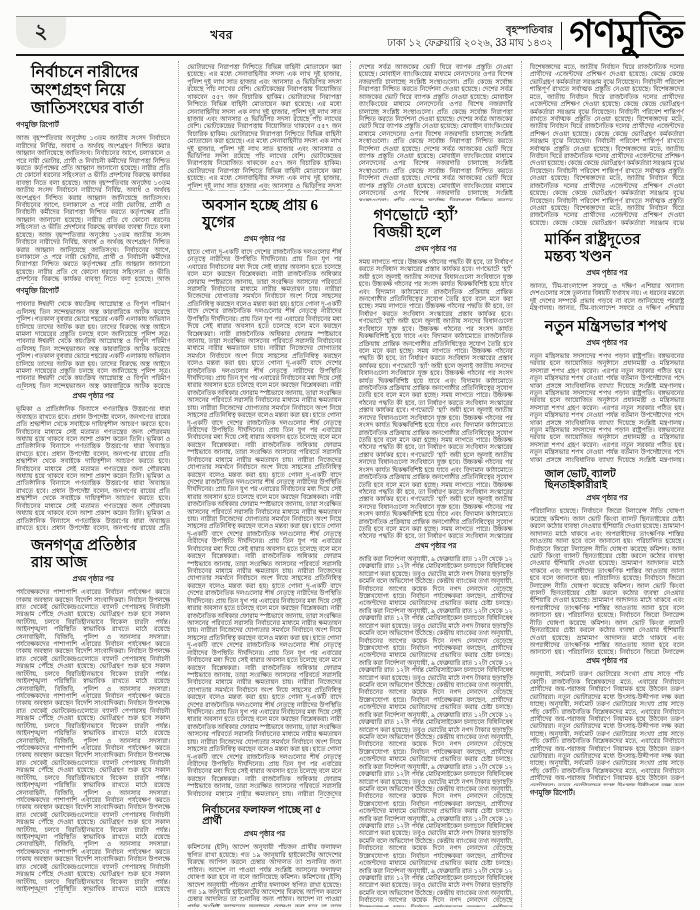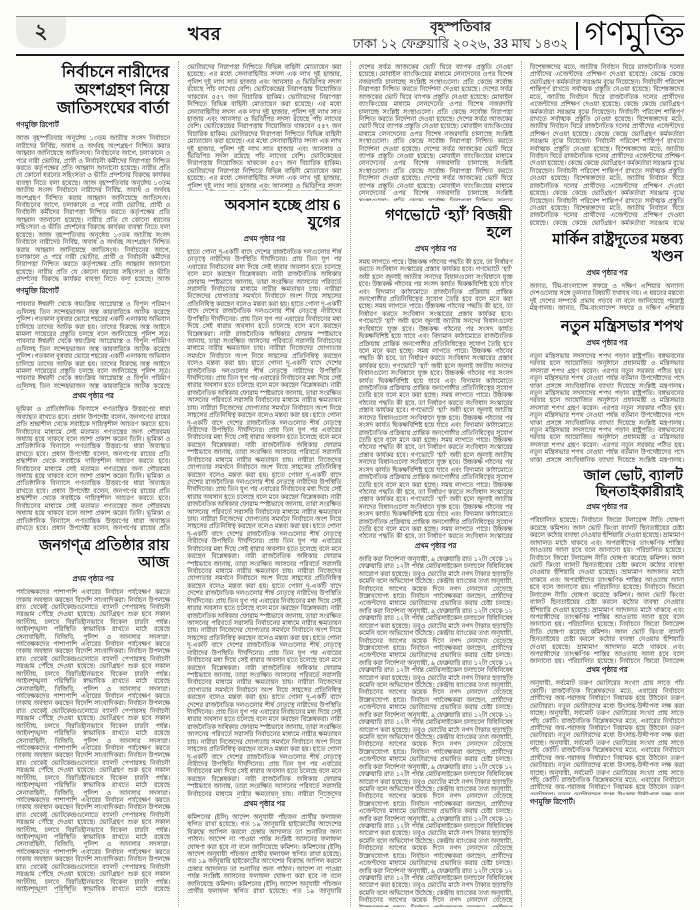--- a/index.html
+++ b/index.html
@@ -12,45 +12,45 @@
   .header{margin:16px 16px 0;border-top:1px solid #8a8a8a;}
   .header-row{display:flex;align-items:center;height:37px;
     border-bottom:2.5px solid #1c1c1c;}
   .page-num-tab{
     align-self:flex-start;margin-top:0;width:50px;height:31px;
     background:#ebebe7;border-radius:0 0 16px 16px;
     display:flex;align-items:center;justify-content:center;
     font-size:20px;font-weight:bold;color:#222;
   }
   .section-title{
-    flex:1;text-align:center;font-size:18px;font-weight:bold;
+    flex:1;text-align:center;font-size:12px;font-weight:bold;
     letter-spacing:.5px;color:#111;padding-right:10px;
   }
   .date-block{
-    text-align:center;font-family:"Liberation Sans","DejaVu Sans",sans-serif;
-    font-size:13px;line-height:1.3;color:#222;white-space:nowrap;
+    text-align:right;font-family:"Liberation Sans","DejaVu Sans",sans-serif;
+    font-size:10px;line-height:1.3;color:#222;white-space:nowrap;
   }
   .date-block .weekday{font-weight:bold;}
   .vert-divider{width:1.5px;height:28px;background:#151515;margin:0 7px 0 8px;}
   .masthead{
-    font-size:33px;font-weight:400;color:#050505;line-height:1;
+    font-size:38px;font-weight:700;color:#050505;line-height:1;
     letter-spacing:-0.5px;padding-bottom:3px;
   }
   
   .cols{display:flex;align-items:stretch;padding:5px 16px 0;height:846px;}
   .col{flex:1 1 0;min-width:0;overflow:hidden;}
   .col:not(:last-child){border-right:1px dotted #a0a09c;padding-right:8px;}
   .col + .col{padding-left:8px;}
   
   .headline{
-    text-align:right;font-weight:bold;color:#0b0b0b;
-    font-size:15px;line-height:1.13;margin:6px 1px 2px;
+    text-align:left;font-weight:bold;color:#0b0b0b;
+    font-size:15px;line-height:1.13;margin:6px 15px 2px;
   }
   .headline.xl{font-size:16px;}
-  .headline.md{font-size:14px;}
+  .headline.md{font-size:10px;}
   .byline-c{
     text-align:center;font-size:7px;font-weight:bold;color:#1d1d1d;
     margin:0 0 3px;font-family:"Liberation Sans","DejaVu Sans",sans-serif;
   }
   .byline-l{
     text-align:left;font-size:7px;font-weight:bold;color:#1d1d1d;
     margin:1px 0 3px;font-family:"Liberation Sans","DejaVu Sans",sans-serif;
   }
   .body-text{
     font-size:6.4px;line-height:1.16;text-align:justify;color:#2c2c2c;
@@ -104,20 +104,21 @@
     <div class="col">
       <div>
         <div class="body-text first" style="height:128px;">ভোটারদের নিরাপত্তা নিশ্চিতে বিভিন্ন বাহিনী মোতায়েন করা হয়েছে। এর মধ্যে সেনাবাহিনীর সদস্য এক লাখ দুই হাজার, পুলিশ দুই লাখ সাত হাজার এবং আনসার ও ভিডিপির সদস্য রয়েছে পাঁচ লাখের বেশি। ভোটকেন্দ্রের নিরাপত্তায় নিয়োজিত থাকবেন ৫৫৭ জন বিচারিক হাকিম। ভোটারদের নিরাপত্তা নিশ্চিতে বিভিন্ন বাহিনী মোতায়েন করা হয়েছে। এর মধ্যে সেনাবাহিনীর সদস্য এক লাখ দুই হাজার, পুলিশ দুই লাখ সাত হাজার এবং আনসার ও ভিডিপির সদস্য রয়েছে পাঁচ লাখের বেশি। ভোটকেন্দ্রের নিরাপত্তায় নিয়োজিত থাকবেন ৫৫৭ জন বিচারিক হাকিম। ভোটারদের নিরাপত্তা নিশ্চিতে বিভিন্ন বাহিনী মোতায়েন করা হয়েছে। এর মধ্যে সেনাবাহিনীর সদস্য এক লাখ দুই হাজার, পুলিশ দুই লাখ সাত হাজার এবং আনসার ও ভিডিপির সদস্য রয়েছে পাঁচ লাখের বেশি। ভোটকেন্দ্রের নিরাপত্তায় নিয়োজিত থাকবেন ৫৫৭ জন বিচারিক হাকিম। ভোটারদের নিরাপত্তা নিশ্চিতে বিভিন্ন বাহিনী মোতায়েন করা হয়েছে। এর মধ্যে সেনাবাহিনীর সদস্য এক লাখ দুই হাজার, পুলিশ দুই লাখ সাত হাজার এবং আনসার ও ভিডিপির সদস্য রয়েছে পাঁচ লাখের বেশি। ভোটকেন্দ্রের নিরাপত্তায় নিয়োজিত থাকবেন ৫৫৭ জন বিচারিক হাকিম। ভোটারদের নিরাপত্তা নিশ্চিতে বিভিন্ন বাহিনী মোতায়েন করা হয়েছে। এর মধ্যে সেনাবাহিনীর সদস্য এক লাখ দুই হাজার, পুলিশ দুই লাখ সাত হাজার এবং আনসার ও ভিডিপির সদস্য রয়েছে পাঁচ লাখের বেশি। ভোটকেন্দ্রের নিরাপত্তায় নিয়োজিত থাকবেন ৫৫৭ জন বিচারিক হাকিম। ভোটারদের নিরাপত্তা নিশ্চিতে বিভিন্ন বাহিনী মোতায়েন করা হয়েছে। এর মধ্যে সেনাবাহিনীর সদস্য এক লাখ দুই হাজার, পুলিশ দুই লাখ সাত হাজার এবং আনসার ও ভিডিপির সদস্য রয়েছে পাঁচ লাখের বেশি। ভোটকেন্দ্রের নিরাপত্তায় নিয়োজিত থাকবেন ৫৫৭ জন বিচারিক হাকিম। ভোটারদের নিরাপত্তা নিশ্চিতে বিভিন্ন বাহিনী মোতায়েন করা হয়েছে। এর মধ্যে সেনাবাহিনীর সদস্য এক লাখ দুই হাজার, পুলিশ দুই লাখ সাত হাজার এবং আনসার ও ভিডিপির সদস্য রয়েছে পাঁচ লাখের বেশি। ভোটকেন্দ্রের নিরাপত্তায় নিয়োজিত থাকবেন ৫৫৭ জন বিচারিক হাকিম।</div>
       </div>
       <div>
         <div class="headline">অবসান হচ্ছে প্রায় 6 যুগের</div>
         <div class="byline-c">প্রথম পৃষ্ঠার পর</div>
         <div class="body-text" style="height:550px;">হাতে গোনা দু-একটি বাদে দেশের রাজনৈতিক দলগুলোর শীর্ষ নেতৃত্বে নারীদের উপস্থিতি দীর্ঘদিনের। প্রায় তিন যুগ পর এবারের নির্বাচনের মধ্য দিয়ে সেই ধারার অবসান হতে চলেছে বলে মনে করছেন বিশ্লেষকরা। নারী রাজনৈতিক অধিকার ফোরাম স্পষ্টভাবে জানায়, তারা সংরক্ষিত আসনের পরিবর্তে সরাসরি নির্বাচনের মাধ্যমে নারীর ক্ষমতায়ন চায়। নারীরা নিজেদের যোগ্যতার সমর্থনে নির্বাচনে অংশ নিয়ে সাহসের প্রতিনিধিত্ব করছেন বলেও মন্তব্য করা হয়। হাতে গোনা দু-একটি বাদে দেশের রাজনৈতিক দলগুলোর শীর্ষ নেতৃত্বে নারীদের উপস্থিতি দীর্ঘদিনের। প্রায় তিন যুগ পর এবারের নির্বাচনের মধ্য দিয়ে সেই ধারার অবসান হতে চলেছে বলে মনে করছেন বিশ্লেষকরা। নারী রাজনৈতিক অধিকার ফোরাম স্পষ্টভাবে জানায়, তারা সংরক্ষিত আসনের পরিবর্তে সরাসরি নির্বাচনের মাধ্যমে নারীর ক্ষমতায়ন চায়। নারীরা নিজেদের যোগ্যতার সমর্থনে নির্বাচনে অংশ নিয়ে সাহসের প্রতিনিধিত্ব করছেন বলেও মন্তব্য করা হয়। হাতে গোনা দু-একটি বাদে দেশের রাজনৈতিক দলগুলোর শীর্ষ নেতৃত্বে নারীদের উপস্থিতি দীর্ঘদিনের। প্রায় তিন যুগ পর এবারের নির্বাচনের মধ্য দিয়ে সেই ধারার অবসান হতে চলেছে বলে মনে করছেন বিশ্লেষকরা। নারী রাজনৈতিক অধিকার ফোরাম স্পষ্টভাবে জানায়, তারা সংরক্ষিত আসনের পরিবর্তে সরাসরি নির্বাচনের মাধ্যমে নারীর ক্ষমতায়ন চায়। নারীরা নিজেদের যোগ্যতার সমর্থনে নির্বাচনে অংশ নিয়ে সাহসের প্রতিনিধিত্ব করছেন বলেও মন্তব্য করা হয়। হাতে গোনা দু-একটি বাদে দেশের রাজনৈতিক দলগুলোর শীর্ষ নেতৃত্বে নারীদের উপস্থিতি দীর্ঘদিনের। প্রায় তিন যুগ পর এবারের নির্বাচনের মধ্য দিয়ে সেই ধারার অবসান হতে চলেছে বলে মনে করছেন বিশ্লেষকরা। নারী রাজনৈতিক অধিকার ফোরাম স্পষ্টভাবে জানায়, তারা সংরক্ষিত আসনের পরিবর্তে সরাসরি নির্বাচনের মাধ্যমে নারীর ক্ষমতায়ন চায়। নারীরা নিজেদের যোগ্যতার সমর্থনে নির্বাচনে অংশ নিয়ে সাহসের প্রতিনিধিত্ব করছেন বলেও মন্তব্য করা হয়। হাতে গোনা দু-একটি বাদে দেশের রাজনৈতিক দলগুলোর শীর্ষ নেতৃত্বে নারীদের উপস্থিতি দীর্ঘদিনের। প্রায় তিন যুগ পর এবারের নির্বাচনের মধ্য দিয়ে সেই ধারার অবসান হতে চলেছে বলে মনে করছেন বিশ্লেষকরা। নারী রাজনৈতিক অধিকার ফোরাম স্পষ্টভাবে জানায়, তারা সংরক্ষিত আসনের পরিবর্তে সরাসরি নির্বাচনের মাধ্যমে নারীর ক্ষমতায়ন চায়। নারীরা নিজেদের যোগ্যতার সমর্থনে নির্বাচনে অংশ নিয়ে সাহসের প্রতিনিধিত্ব করছেন বলেও মন্তব্য করা হয়। হাতে গোনা দু-একটি বাদে দেশের রাজনৈতিক দলগুলোর শীর্ষ নেতৃত্বে নারীদের উপস্থিতি দীর্ঘদিনের। প্রায় তিন যুগ পর এবারের নির্বাচনের মধ্য দিয়ে সেই ধারার অবসান হতে চলেছে বলে মনে করছেন বিশ্লেষকরা। নারী রাজনৈতিক অধিকার ফোরাম স্পষ্টভাবে জানায়, তারা সংরক্ষিত আসনের পরিবর্তে সরাসরি নির্বাচনের মাধ্যমে নারীর ক্ষমতায়ন চায়। নারীরা নিজেদের যোগ্যতার সমর্থনে নির্বাচনে অংশ নিয়ে সাহসের প্রতিনিধিত্ব করছেন বলেও মন্তব্য করা হয়। হাতে গোনা দু-একটি বাদে দেশের রাজনৈতিক দলগুলোর শীর্ষ নেতৃত্বে নারীদের উপস্থিতি দীর্ঘদিনের। প্রায় তিন যুগ পর এবারের নির্বাচনের মধ্য দিয়ে সেই ধারার অবসান হতে চলেছে বলে মনে করছেন বিশ্লেষকরা। নারী রাজনৈতিক অধিকার ফোরাম স্পষ্টভাবে জানায়, তারা সংরক্ষিত আসনের পরিবর্তে সরাসরি নির্বাচনের মাধ্যমে নারীর ক্ষমতায়ন চায়। নারীরা নিজেদের যোগ্যতার সমর্থনে নির্বাচনে অংশ নিয়ে সাহসের প্রতিনিধিত্ব করছেন বলেও মন্তব্য করা হয়। হাতে গোনা দু-একটি বাদে দেশের রাজনৈতিক দলগুলোর শীর্ষ নেতৃত্বে নারীদের উপস্থিতি দীর্ঘদিনের। প্রায় তিন যুগ পর এবারের নির্বাচনের মধ্য দিয়ে সেই ধারার অবসান হতে চলেছে বলে মনে করছেন বিশ্লেষকরা। নারী রাজনৈতিক অধিকার ফোরাম স্পষ্টভাবে জানায়, তারা সংরক্ষিত আসনের পরিবর্তে সরাসরি নির্বাচনের মাধ্যমে নারীর ক্ষমতায়ন চায়। নারীরা নিজেদের যোগ্যতার সমর্থনে নির্বাচনে অংশ নিয়ে সাহসের প্রতিনিধিত্ব করছেন বলেও মন্তব্য করা হয়। হাতে গোনা দু-একটি বাদে দেশের রাজনৈতিক দলগুলোর শীর্ষ নেতৃত্বে নারীদের উপস্থিতি দীর্ঘদিনের। প্রায় তিন যুগ পর এবারের নির্বাচনের মধ্য দিয়ে সেই ধারার অবসান হতে চলেছে বলে মনে করছেন বিশ্লেষকরা। নারী রাজনৈতিক অধিকার ফোরাম স্পষ্টভাবে জানায়, তারা সংরক্ষিত আসনের পরিবর্তে সরাসরি নির্বাচনের মাধ্যমে নারীর ক্ষমতায়ন চায়। নারীরা নিজেদের যোগ্যতার সমর্থনে নির্বাচনে অংশ নিয়ে সাহসের প্রতিনিধিত্ব করছেন বলেও মন্তব্য করা হয়। হাতে গোনা দু-একটি বাদে দেশের রাজনৈতিক দলগুলোর শীর্ষ নেতৃত্বে নারীদের উপস্থিতি দীর্ঘদিনের। প্রায় তিন যুগ পর এবারের নির্বাচনের মধ্য দিয়ে সেই ধারার অবসান হতে চলেছে বলে মনে করছেন বিশ্লেষকরা। নারী রাজনৈতিক অধিকার ফোরাম স্পষ্টভাবে জানায়, তারা সংরক্ষিত আসনের পরিবর্তে সরাসরি নির্বাচনের মাধ্যমে নারীর ক্ষমতায়ন চায়। নারীরা নিজেদের যোগ্যতার সমর্থনে নির্বাচনে অংশ নিয়ে সাহসের প্রতিনিধিত্ব করছেন বলেও মন্তব্য করা হয়। হাতে গোনা দু-একটি বাদে দেশের রাজনৈতিক দলগুলোর শীর্ষ নেতৃত্বে নারীদের উপস্থিতি দীর্ঘদিনের। প্রায় তিন যুগ পর এবারের নির্বাচনের মধ্য দিয়ে সেই ধারার অবসান হতে চলেছে বলে মনে করছেন বিশ্লেষকরা। নারী রাজনৈতিক অধিকার ফোরাম স্পষ্টভাবে জানায়, তারা সংরক্ষিত আসনের পরিবর্তে সরাসরি নির্বাচনের মাধ্যমে নারীর ক্ষমতায়ন চায়। নারীরা নিজেদের যোগ্যতার সমর্থনে নির্বাচনে অংশ নিয়ে সাহসের প্রতিনিধিত্ব করছেন বলেও মন্তব্য করা হয়। হাতে গোনা দু-একটি বাদে দেশের রাজনৈতিক দলগুলোর শীর্ষ নেতৃত্বে নারীদের উপস্থিতি দীর্ঘদিনের। প্রায় তিন যুগ পর এবারের নির্বাচনের মধ্য দিয়ে সেই ধারার অবসান হতে চলেছে বলে মনে করছেন বিশ্লেষকরা। নারী রাজনৈতিক অধিকার ফোরাম স্পষ্টভাবে জানায়, তারা সংরক্ষিত আসনের পরিবর্তে সরাসরি নির্বাচনের মাধ্যমে নারীর ক্ষমতায়ন চায়। নারীরা নিজেদের যোগ্যতার সমর্থনে নির্বাচনে অংশ নিয়ে সাহসের প্রতিনিধিত্ব করছেন বলেও মন্তব্য করা হয়। হাতে গোনা দু-একটি বাদে দেশের রাজনৈতিক দলগুলোর শীর্ষ নেতৃত্বে নারীদের উপস্থিতি দীর্ঘদিনের। প্রায় তিন যুগ পর এবারের নির্বাচনের মধ্য দিয়ে সেই ধারার অবসান হতে চলেছে বলে মনে করছেন বিশ্লেষকরা। নারী রাজনৈতিক অধিকার ফোরাম স্পষ্টভাবে জানায়, তারা সংরক্ষিত আসনের পরিবর্তে সরাসরি নির্বাচনের মাধ্যমে নারীর ক্ষমতায়ন চায়। নারীরা নিজেদের যোগ্যতার সমর্থনে নির্বাচনে অংশ নিয়ে সাহসের প্রতিনিধিত্ব করছেন বলেও মন্তব্য করা হয়। হাতে গোনা দু-একটি বাদে দেশের রাজনৈতিক দলগুলোর শীর্ষ নেতৃত্বে নারীদের উপস্থিতি দীর্ঘদিনের। প্রায় তিন যুগ পর এবারের নির্বাচনের মধ্য দিয়ে সেই ধারার অবসান হতে চলেছে বলে মনে করছেন বিশ্লেষকরা। নারী রাজনৈতিক অধিকার ফোরাম স্পষ্টভাবে জানায়, তারা সংরক্ষিত আসনের পরিবর্তে সরাসরি নির্বাচনের মাধ্যমে নারীর ক্ষমতায়ন চায়। নারীরা নিজেদের যোগ্যতার সমর্থনে নির্বাচনে অংশ নিয়ে সাহসের প্রতিনিধিত্ব করছেন বলেও মন্তব্য করা হয়। হাতে গোনা দু-একটি বাদে দেশের রাজনৈতিক দলগুলোর শীর্ষ নেতৃত্বে নারীদের উপস্থিতি দীর্ঘদিনের। প্রায় তিন যুগ পর এবারের নির্বাচনের মধ্য দিয়ে সেই ধারার অবসান হতে চলেছে বলে মনে করছেন বিশ্লেষকরা। নারী রাজনৈতিক অধিকার ফোরাম স্পষ্টভাবে জানায়, তারা সংরক্ষিত আসনের পরিবর্তে সরাসরি নির্বাচনের মাধ্যমে নারীর ক্ষমতায়ন চায়। নারীরা নিজেদের যোগ্যতার সমর্থনে নির্বাচনে অংশ নিয়ে সাহসের প্রতিনিধিত্ব করছেন বলেও মন্তব্য করা হয়। হাতে গোনা দু-একটি বাদে দেশের রাজনৈতিক দলগুলোর শীর্ষ নেতৃত্বে নারীদের উপস্থিতি দীর্ঘদিনের। প্রায় তিন যুগ পর এবারের নির্বাচনের মধ্য দিয়ে সেই ধারার অবসান হতে চলেছে বলে মনে করছেন বিশ্লেষকরা। নারী রাজনৈতিক অধিকার ফোরাম স্পষ্টভাবে জানায়, তারা সংরক্ষিত আসনের পরিবর্তে সরাসরি নির্বাচনের মাধ্যমে নারীর ক্ষমতায়ন চায়। নারীরা নিজেদের যোগ্যতার সমর্থনে নির্বাচনে অংশ নিয়ে সাহসের প্রতিনিধিত্ব করছেন বলেও মন্তব্য করা হয়। হাতে গোনা দু-একটি বাদে দেশের রাজনৈতিক দলগুলোর শীর্ষ নেতৃত্বে নারীদের উপস্থিতি দীর্ঘদিনের। প্রায় তিন যুগ পর এবারের নির্বাচনের মধ্য দিয়ে সেই ধারার অবসান হতে চলেছে বলে মনে করছেন বিশ্লেষকরা। নারী রাজনৈতিক অধিকার ফোরাম স্পষ্টভাবে জানায়, তারা সংরক্ষিত আসনের পরিবর্তে সরাসরি নির্বাচনের মাধ্যমে নারীর ক্ষমতায়ন চায়। নারীরা নিজেদের যোগ্যতার সমর্থনে নির্বাচনে অংশ নিয়ে সাহসের প্রতিনিধিত্ব করছেন বলেও মন্তব্য করা হয়। হাতে গোনা দু-একটি বাদে দেশের রাজনৈতিক দলগুলোর শীর্ষ নেতৃত্বে নারীদের উপস্থিতি দীর্ঘদিনের। প্রায় তিন যুগ পর এবারের নির্বাচনের মধ্য দিয়ে সেই ধারার অবসান হতে চলেছে বলে মনে করছেন বিশ্লেষকরা। নারী রাজনৈতিক অধিকার ফোরাম স্পষ্টভাবে জানায়, তারা সংরক্ষিত আসনের পরিবর্তে সরাসরি নির্বাচনের মাধ্যমে নারীর ক্ষমতায়ন চায়। নারীরা নিজেদের যোগ্যতার সমর্থনে নির্বাচনে অংশ নিয়ে সাহসের প্রতিনিধিত্ব করছেন বলেও মন্তব্য করা হয়। হাতে গোনা দু-একটি বাদে দেশের রাজনৈতিক দলগুলোর শীর্ষ নেতৃত্বে নারীদের উপস্থিতি দীর্ঘদিনের। প্রায় তিন যুগ পর এবারের নির্বাচনের মধ্য দিয়ে সেই ধারার অবসান হতে চলেছে বলে মনে করছেন বিশ্লেষকরা। নারী রাজনৈতিক অধিকার ফোরাম স্পষ্টভাবে জানায়, তারা সংরক্ষিত আসনের পরিবর্তে সরাসরি নির্বাচনের মাধ্যমে নারীর ক্ষমতায়ন চায়। নারীরা নিজেদের যোগ্যতার সমর্থনে নির্বাচনে অংশ নিয়ে সাহসের প্রতিনিধিত্ব করছেন বলেও মন্তব্য করা হয়। হাতে গোনা দু-একটি বাদে দেশের রাজনৈতিক দলগুলোর শীর্ষ নেতৃত্বে নারীদের উপস্থিতি দীর্ঘদিনের। প্রায় তিন যুগ পর এবারের নির্বাচনের মধ্য দিয়ে সেই ধারার অবসান হতে চলেছে বলে মনে করছেন বিশ্লেষকরা। নারী রাজনৈতিক অধিকার ফোরাম স্পষ্টভাবে জানায়, তারা সংরক্ষিত আসনের পরিবর্তে সরাসরি নির্বাচনের মাধ্যমে নারীর ক্ষমতায়ন চায়। নারীরা নিজেদের যোগ্যতার সমর্থনে নির্বাচনে অংশ নিয়ে সাহসের প্রতিনিধিত্ব করছেন বলেও মন্তব্য করা হয়। হাতে গোনা দু-একটি বাদে দেশের রাজনৈতিক দলগুলোর শীর্ষ নেতৃত্বে নারীদের উপস্থিতি দীর্ঘদিনের। প্রায় তিন যুগ পর এবারের নির্বাচনের মধ্য দিয়ে সেই ধারার অবসান হতে চলেছে বলে মনে করছেন বিশ্লেষকরা। নারী রাজনৈতিক অধিকার ফোরাম স্পষ্টভাবে জানায়, তারা সংরক্ষিত আসনের পরিবর্তে সরাসরি নির্বাচনের মাধ্যমে নারীর ক্ষমতায়ন চায়। নারীরা নিজেদের যোগ্যতার সমর্থনে নির্বাচনে অংশ নিয়ে সাহসের প্রতিনিধিত্ব করছেন বলেও মন্তব্য করা হয়। হাতে গোনা দু-একটি বাদে দেশের রাজনৈতিক দলগুলোর শীর্ষ নেতৃত্বে নারীদের উপস্থিতি দীর্ঘদিনের। প্রায় তিন যুগ পর এবারের নির্বাচনের মধ্য দিয়ে সেই ধারার অবসান হতে চলেছে বলে মনে করছেন বিশ্লেষকরা। নারী রাজনৈতিক অধিকার ফোরাম স্পষ্টভাবে জানায়, তারা সংরক্ষিত আসনের পরিবর্তে সরাসরি নির্বাচনের মাধ্যমে নারীর ক্ষমতায়ন চায়। নারীরা নিজেদের যোগ্যতার সমর্থনে নির্বাচনে অংশ নিয়ে সাহসের প্রতিনিধিত্ব করছেন বলেও মন্তব্য করা হয়। হাতে গোনা দু-একটি বাদে দেশের রাজনৈতিক দলগুলোর শীর্ষ নেতৃত্বে নারীদের উপস্থিতি দীর্ঘদিনের। প্রায় তিন যুগ পর এবারের নির্বাচনের মধ্য দিয়ে সেই ধারার অবসান হতে চলেছে বলে মনে করছেন বিশ্লেষকরা। নারী রাজনৈতিক অধিকার ফোরাম স্পষ্টভাবে জানায়, তারা সংরক্ষিত আসনের পরিবর্তে সরাসরি নির্বাচনের মাধ্যমে নারীর ক্ষমতায়ন চায়। নারীরা নিজেদের যোগ্যতার সমর্থনে নির্বাচনে অংশ নিয়ে সাহসের প্রতিনিধিত্ব করছেন বলেও মন্তব্য করা হয়। হাতে গোনা দু-একটি বাদে দেশের রাজনৈতিক দলগুলোর শীর্ষ নেতৃত্বে নারীদের উপস্থিতি দীর্ঘদিনের। প্রায় তিন যুগ পর এবারের নির্বাচনের মধ্য দিয়ে সেই ধারার অবসান হতে চলেছে বলে মনে করছেন বিশ্লেষকরা। নারী রাজনৈতিক অধিকার ফোরাম স্পষ্টভাবে জানায়, তারা সংরক্ষিত আসনের পরিবর্তে সরাসরি নির্বাচনের মাধ্যমে নারীর ক্ষমতায়ন চায়। নারীরা নিজেদের যোগ্যতার সমর্থনে নির্বাচনে অংশ নিয়ে সাহসের প্রতিনিধিত্ব করছেন বলেও মন্তব্য করা হয়।</div>
       </div>
       <div>
+        <div class="headline md">নির্বাচনের ফলাফল পাচ্ছে না ৫ প্রার্থী</div>
         <div class="byline-c">প্রথম পৃষ্ঠার পর</div>
         <div class="body-text" style="height:82px;">কমিশনের (ইসি) আদেশ অনুযায়ী পাঁচজন প্রার্থীর ফলাফল স্থগিত রাখা হয়েছে। গত ১৯ জানুয়ারি হাইকোর্টের আদেশের বিরুদ্ধে আপিল করলে চেম্বার আদালত তা শুনানির জন্য পাঠান। আদেশ না পাওয়া পর্যন্ত সংশ্লিষ্ট আসনের ফলাফল ঘোষণা করা হবে না বলে জানিয়েছে কমিশন। কমিশনের (ইসি) আদেশ অনুযায়ী পাঁচজন প্রার্থীর ফলাফল স্থগিত রাখা হয়েছে। গত ১৯ জানুয়ারি হাইকোর্টের আদেশের বিরুদ্ধে আপিল করলে চেম্বার আদালত তা শুনানির জন্য পাঠান। আদেশ না পাওয়া পর্যন্ত সংশ্লিষ্ট আসনের ফলাফল ঘোষণা করা হবে না বলে জানিয়েছে কমিশন। কমিশনের (ইসি) আদেশ অনুযায়ী পাঁচজন প্রার্থীর ফলাফল স্থগিত রাখা হয়েছে। গত ১৯ জানুয়ারি হাইকোর্টের আদেশের বিরুদ্ধে আপিল করলে চেম্বার আদালত তা শুনানির জন্য পাঠান। আদেশ না পাওয়া পর্যন্ত সংশ্লিষ্ট আসনের ফলাফল ঘোষণা করা হবে না বলে জানিয়েছে কমিশন। কমিশনের (ইসি) আদেশ অনুযায়ী পাঁচজন প্রার্থীর ফলাফল স্থগিত রাখা হয়েছে। গত ১৯ জানুয়ারি হাইকোর্টের আদেশের বিরুদ্ধে আপিল করলে চেম্বার আদালত তা শুনানির জন্য পাঠান। আদেশ না পাওয়া পর্যন্ত সংশ্লিষ্ট আসনের ফলাফল ঘোষণা করা হবে না বলে জানিয়েছে কমিশন। কমিশনের (ইসি) আদেশ অনুযায়ী পাঁচজন প্রার্থীর ফলাফল স্থগিত রাখা হয়েছে। গত ১৯ জানুয়ারি হাইকোর্টের আদেশের বিরুদ্ধে আপিল করলে চেম্বার আদালত তা শুনানির জন্য পাঠান। আদেশ না পাওয়া পর্যন্ত সংশ্লিষ্ট আসনের ফলাফল ঘোষণা করা হবে না বলে জানিয়েছে কমিশন।</div>
       </div>
     </div>
 
     <div class="col">
       <div>
         <div class="body-text first" style="height:138px;">দেশের সর্বত্র আজকের ভোট ঘিরে ব্যাপক প্রস্তুতি নেওয়া হয়েছে। মোবাইল ব্যাংকিংয়ের মাধ্যমে লেনদেনের ওপর বিশেষ নজরদারি চালাচ্ছে সংশ্লিষ্ট সংস্থাগুলো। প্রতি কেন্দ্রে সর্বোচ্চ নিরাপত্তা নিশ্চিত করতে নির্দেশনা দেওয়া হয়েছে। দেশের সর্বত্র আজকের ভোট ঘিরে ব্যাপক প্রস্তুতি নেওয়া হয়েছে। মোবাইল ব্যাংকিংয়ের মাধ্যমে লেনদেনের ওপর বিশেষ নজরদারি চালাচ্ছে সংশ্লিষ্ট সংস্থাগুলো। প্রতি কেন্দ্রে সর্বোচ্চ নিরাপত্তা নিশ্চিত করতে নির্দেশনা দেওয়া হয়েছে। দেশের সর্বত্র আজকের ভোট ঘিরে ব্যাপক প্রস্তুতি নেওয়া হয়েছে। মোবাইল ব্যাংকিংয়ের মাধ্যমে লেনদেনের ওপর বিশেষ নজরদারি চালাচ্ছে সংশ্লিষ্ট সংস্থাগুলো। প্রতি কেন্দ্রে সর্বোচ্চ নিরাপত্তা নিশ্চিত করতে নির্দেশনা দেওয়া হয়েছে। দেশের সর্বত্র আজকের ভোট ঘিরে ব্যাপক প্রস্তুতি নেওয়া হয়েছে। মোবাইল ব্যাংকিংয়ের মাধ্যমে লেনদেনের ওপর বিশেষ নজরদারি চালাচ্ছে সংশ্লিষ্ট সংস্থাগুলো। প্রতি কেন্দ্রে সর্বোচ্চ নিরাপত্তা নিশ্চিত করতে নির্দেশনা দেওয়া হয়েছে। দেশের সর্বত্র আজকের ভোট ঘিরে ব্যাপক প্রস্তুতি নেওয়া হয়েছে। মোবাইল ব্যাংকিংয়ের মাধ্যমে লেনদেনের ওপর বিশেষ নজরদারি চালাচ্ছে সংশ্লিষ্ট সংস্থাগুলো। প্রতি কেন্দ্রে সর্বোচ্চ নিরাপত্তা নিশ্চিত করতে নির্দেশনা দেওয়া হয়েছে। দেশের সর্বত্র আজকের ভোট ঘিরে ব্যাপক প্রস্তুতি নেওয়া হয়েছে। মোবাইল ব্যাংকিংয়ের মাধ্যমে লেনদেনের ওপর বিশেষ নজরদারি চালাচ্ছে সংশ্লিষ্ট সংস্থাগুলো। প্রতি কেন্দ্রে সর্বোচ্চ নিরাপত্তা নিশ্চিত করতে নির্দেশনা দেওয়া হয়েছে। দেশের সর্বত্র আজকের ভোট ঘিরে ব্যাপক প্রস্তুতি নেওয়া হয়েছে। মোবাইল ব্যাংকিংয়ের মাধ্যমে লেনদেনের ওপর বিশেষ নজরদারি চালাচ্ছে সংশ্লিষ্ট সংস্থাগুলো। প্রতি কেন্দ্রে সর্বোচ্চ নিরাপত্তা নিশ্চিত করতে নির্দেশনা দেওয়া হয়েছে। দেশের সর্বত্র আজকের ভোট ঘিরে ব্যাপক প্রস্তুতি নেওয়া হয়েছে। মোবাইল ব্যাংকিংয়ের মাধ্যমে লেনদেনের ওপর বিশেষ নজরদারি চালাচ্ছে সংশ্লিষ্ট সংস্থাগুলো। প্রতি কেন্দ্রে সর্বোচ্চ নিরাপত্তা নিশ্চিত করতে নির্দেশনা দেওয়া হয়েছে।</div>
       </div>
       <div>

